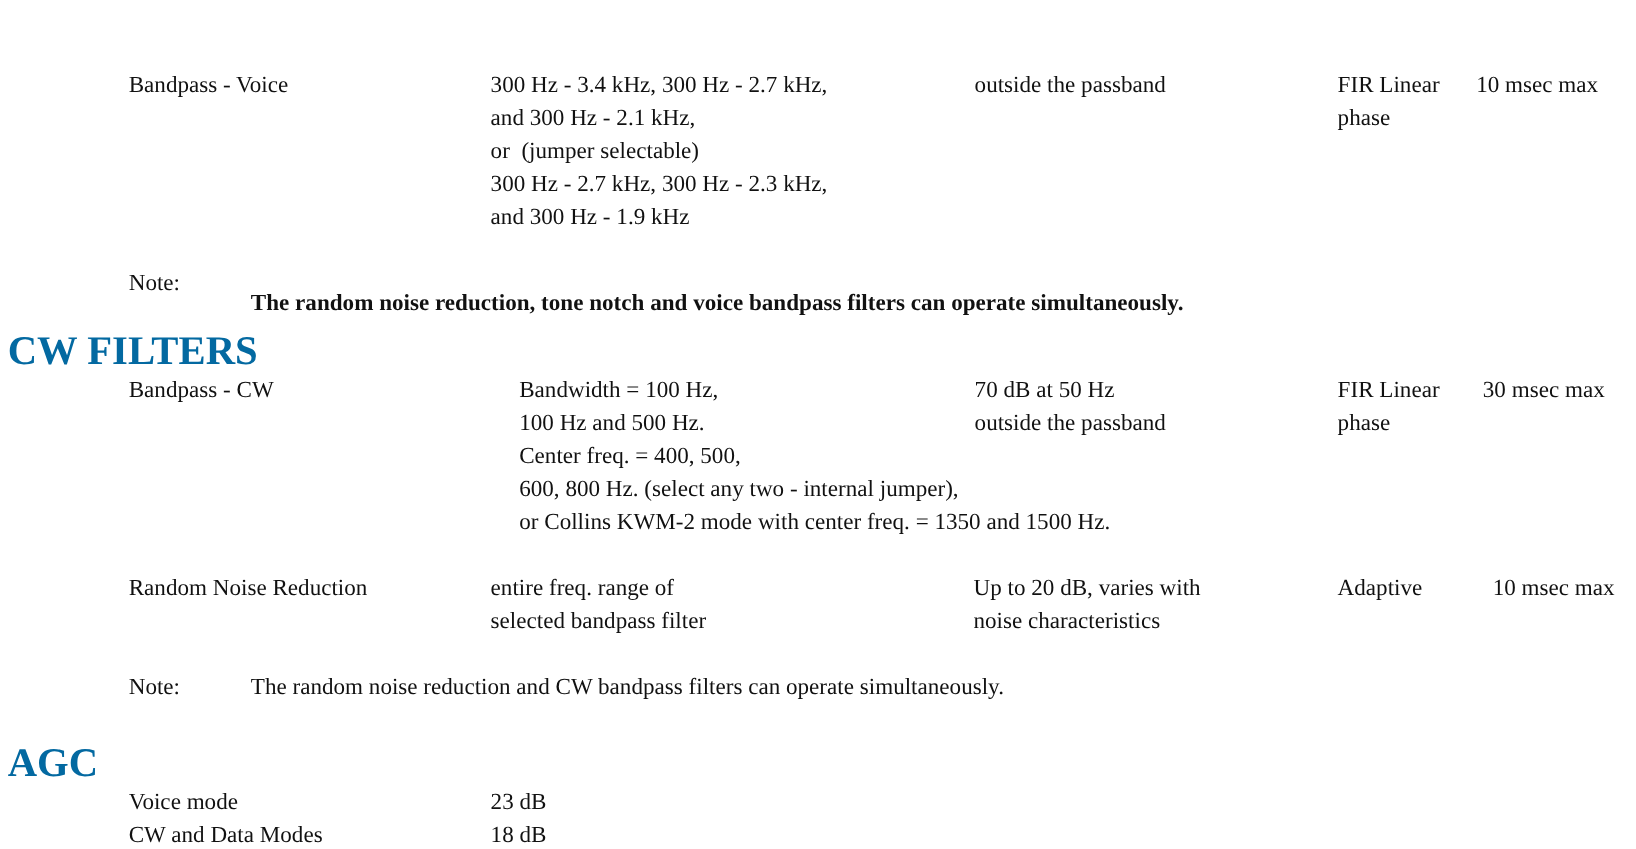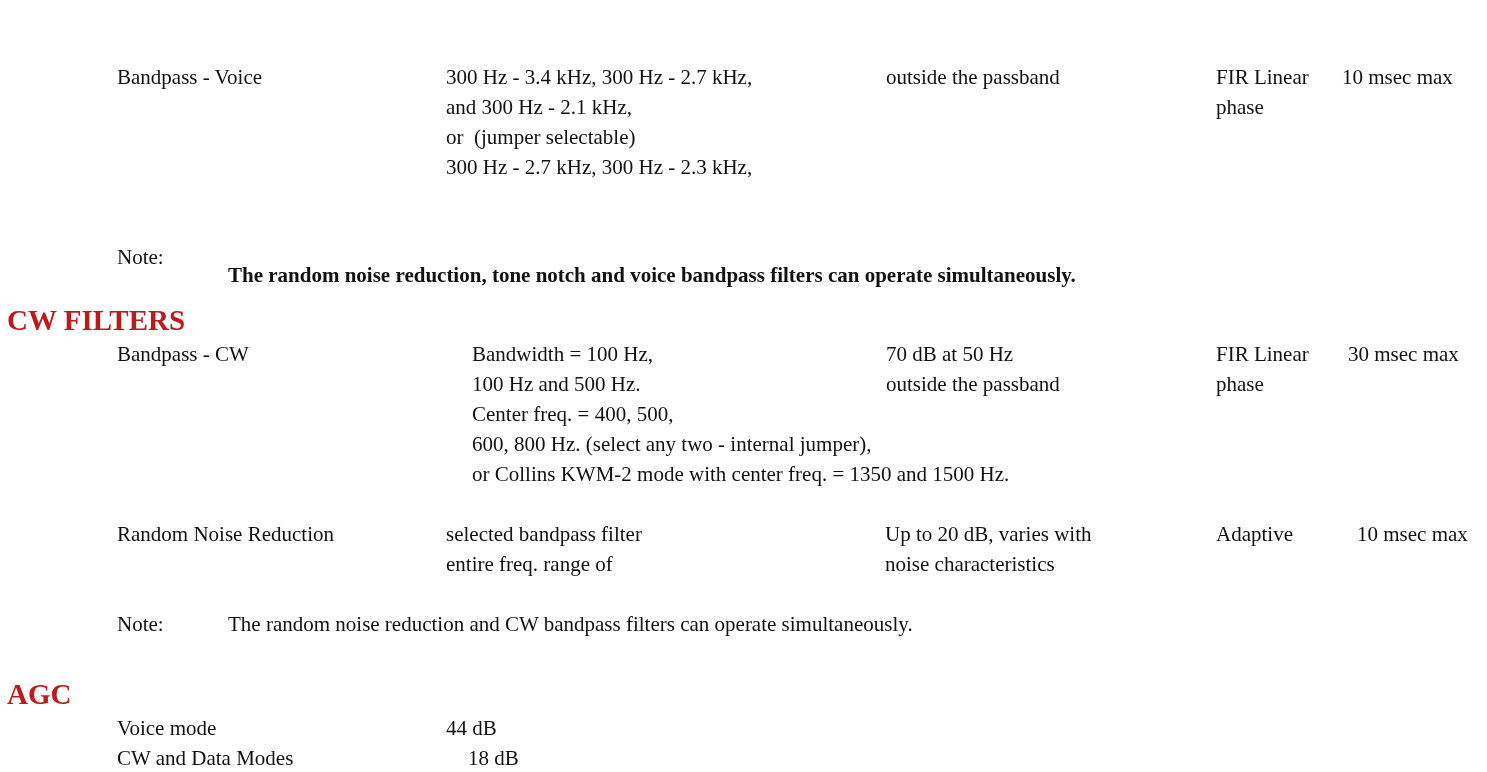--- a/index.html
+++ b/index.html
@@ -13,36 +13,37 @@
       position: relative;
       overflow: hidden;
       font-family: "Liberation Serif", "DejaVu Serif", serif;
       color: #111111;
       font-size: 21px;
       line-height: 30px;
     }
     .abs { position: absolute; white-space: nowrap; margin-top: 36px; }
     .heading {
       font-weight: bold;
-      font-size: 29px;
+      font-size: 37px;
       line-height: 32px;
-      color: #b91c1c;
+      color: #0369a1;
     }
     .cell-lines div { height: 30px; }
   </style>
 </head>
 <body>
 
 <div>
   <div class="abs" style="left:117px; top:26px;">Bandpass - Voice</div>
   <div class="abs cell-lines" style="left:446px; top:26px;">
     <div>300 Hz - 3.4 kHz, 300 Hz - 2.7 kHz,</div>
     <div>and 300 Hz - 2.1 kHz,</div>
     <div style="white-space:pre;">or  (jumper selectable)</div>
     <div>300 Hz - 2.7 kHz, 300 Hz - 2.3 kHz,</div>
+    <div>and 300 Hz - 1.9 kHz</div>
   </div>
   <div class="abs cell-lines" style="left:886px; top:26px;">
     <div>outside the passband</div>
   </div>
   <div class="abs cell-lines" style="left:1216px; top:26px;">
     <div>FIR Linear</div>
     <div>phase</div>
   </div>
   <div class="abs" style="left:1342px; top:26px;">10 msec max</div>
 </div>
@@ -70,36 +71,36 @@
   <div class="abs cell-lines" style="left:1216px; top:303px;">
     <div>FIR Linear</div>
     <div>phase</div>
   </div>
   <div class="abs" style="left:1348px; top:303px;">30 msec max</div>
 </div>
 
 <div>
   <div class="abs" style="left:117px; top:483px;">Random Noise Reduction</div>
   <div class="abs cell-lines" style="left:446px; top:483px;">
+    <div>entire freq. range of</div>
     <div>selected bandpass filter</div>
-    <div>entire freq. range of</div>
   </div>
   <div class="abs cell-lines" style="left:885px; top:483px;">
     <div>Up to 20 dB, varies with</div>
     <div>noise characteristics</div>
   </div>
   <div class="abs" style="left:1216px; top:483px;">Adaptive</div>
   <div class="abs" style="left:1357px; top:483px;">10 msec max</div>
 </div>
 
 <div>
   <div class="abs" style="left:117px; top:573px;">Note:</div>
   <div class="abs" style="left:228px; top:573px;">The random noise reduction and CW bandpass filters can operate simultaneously.</div>
 </div>
 
 <div class="abs heading" style="left:7px; top:642px;">AGC</div>
 
 <div>
   <div class="abs" style="left:117px; top:677px;">Voice mode</div>
-  <div class="abs" style="left:446px; top:677px;">44 dB</div>
+  <div class="abs" style="left:446px; top:677px;">23 dB</div>
   <div class="abs" style="left:117px; top:707px;">CW and Data Modes</div>
-  <div class="abs" style="left:468px; top:707px;">18 dB</div>
+  <div class="abs" style="left:446px; top:707px;">18 dB</div>
 </div>
 
 </body></html>

